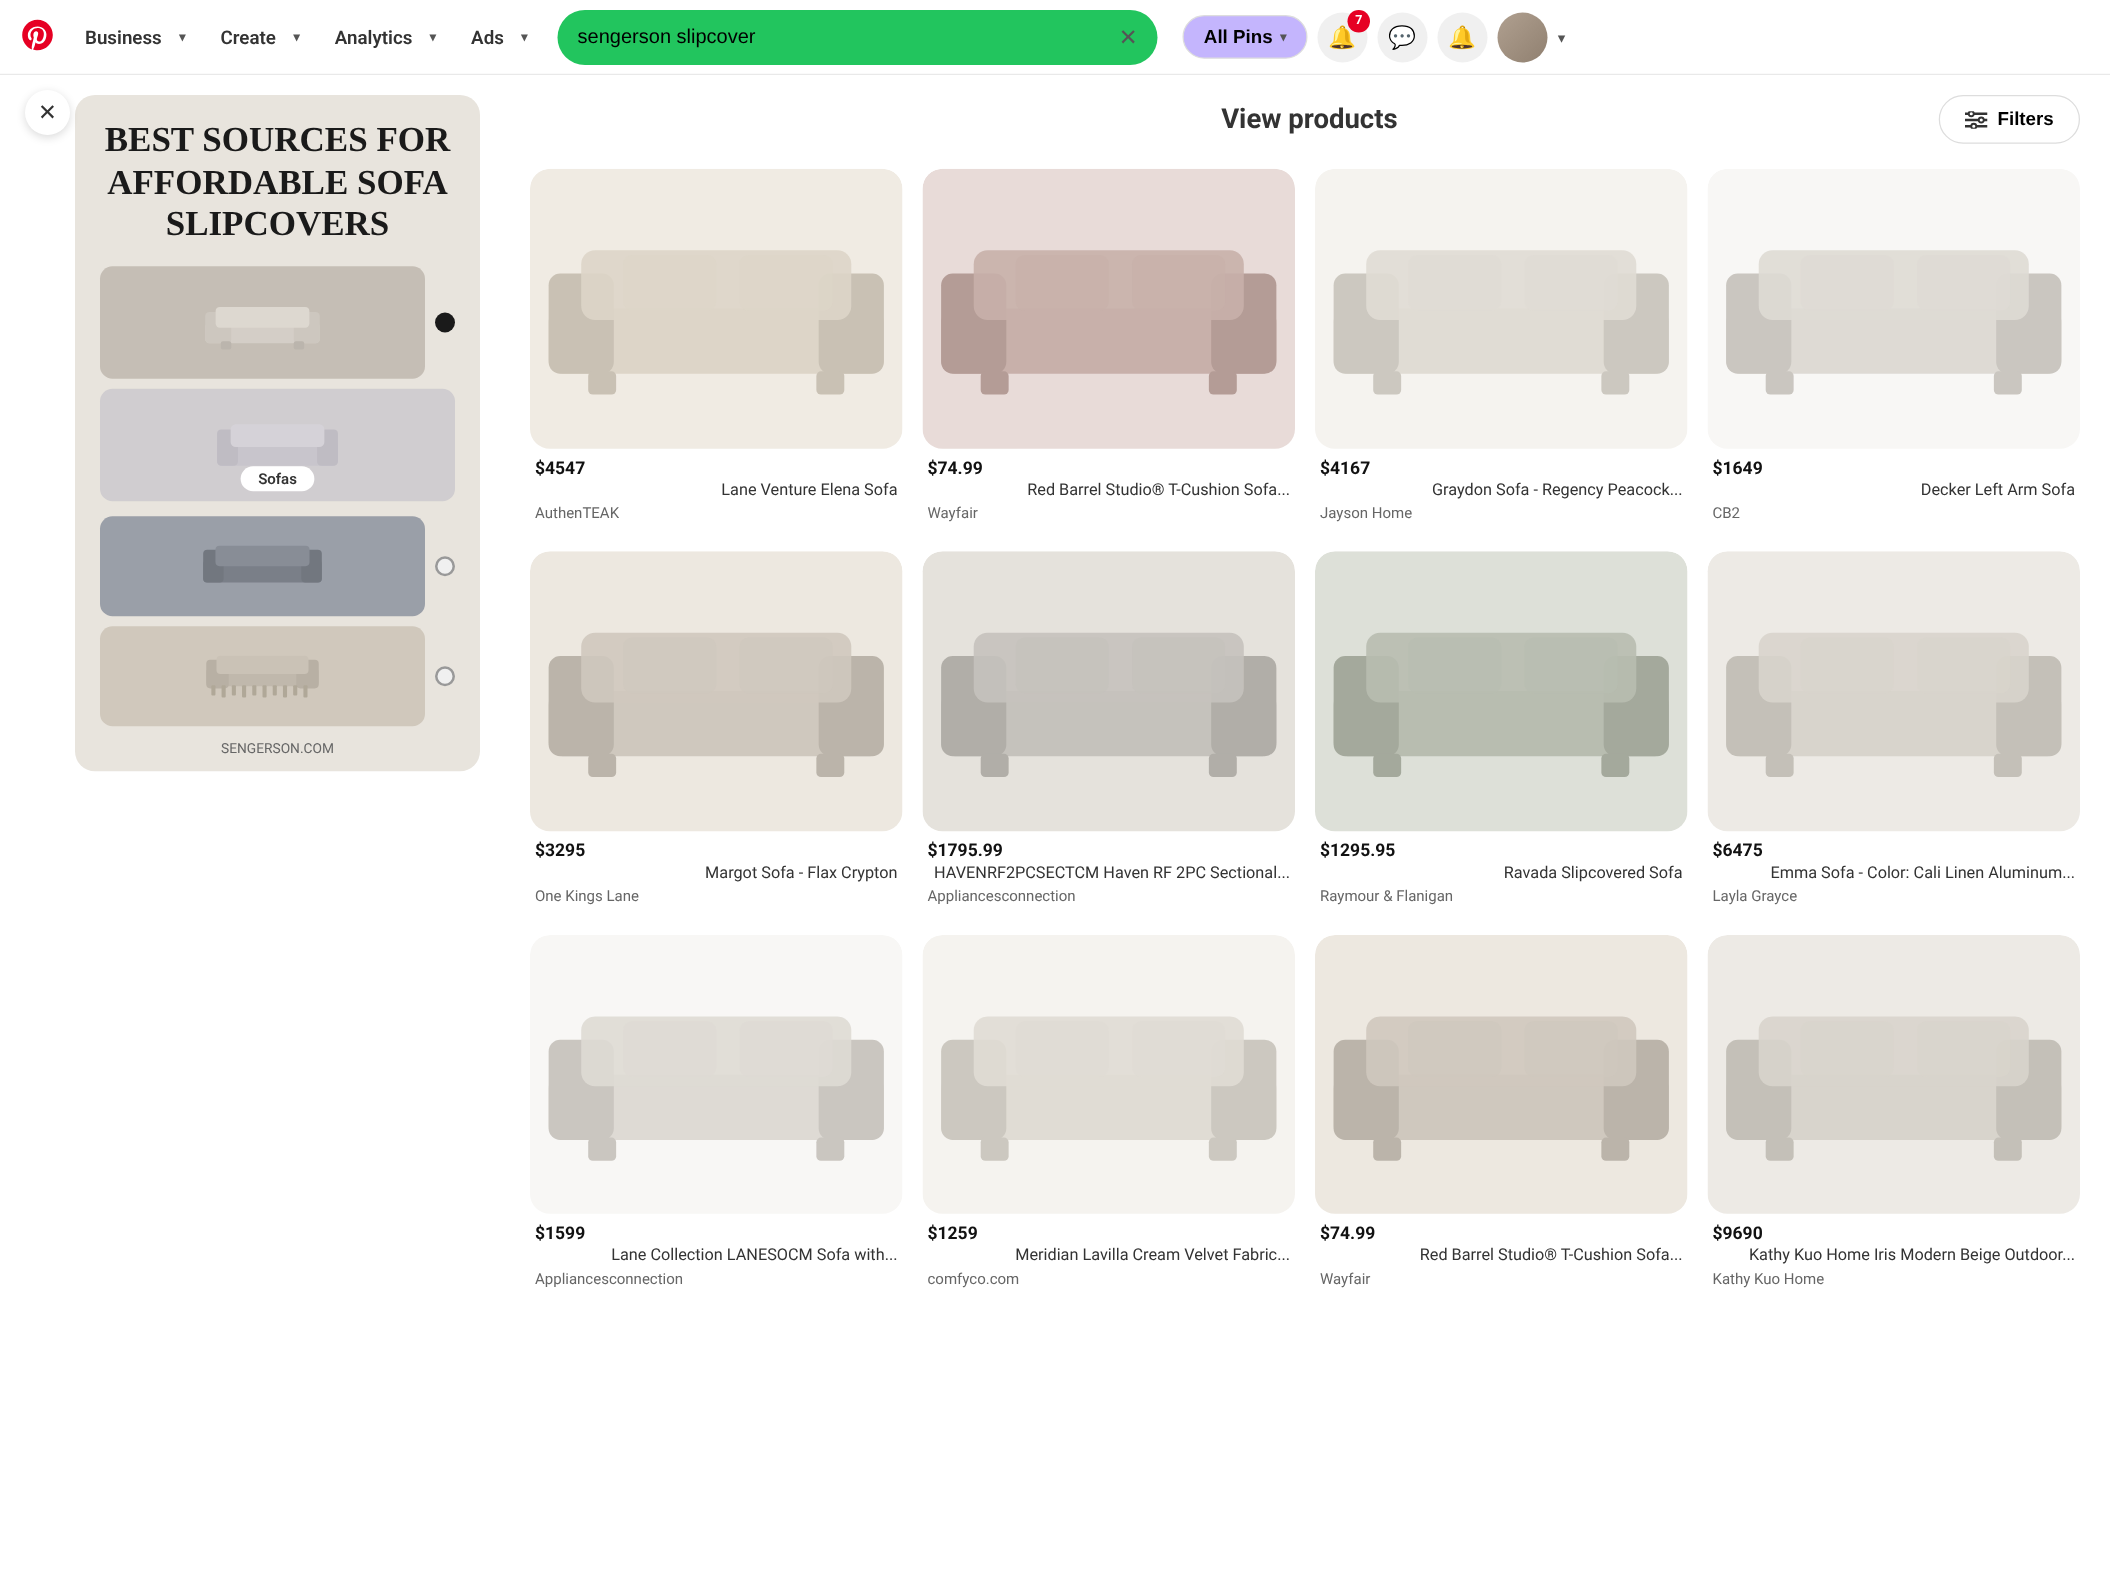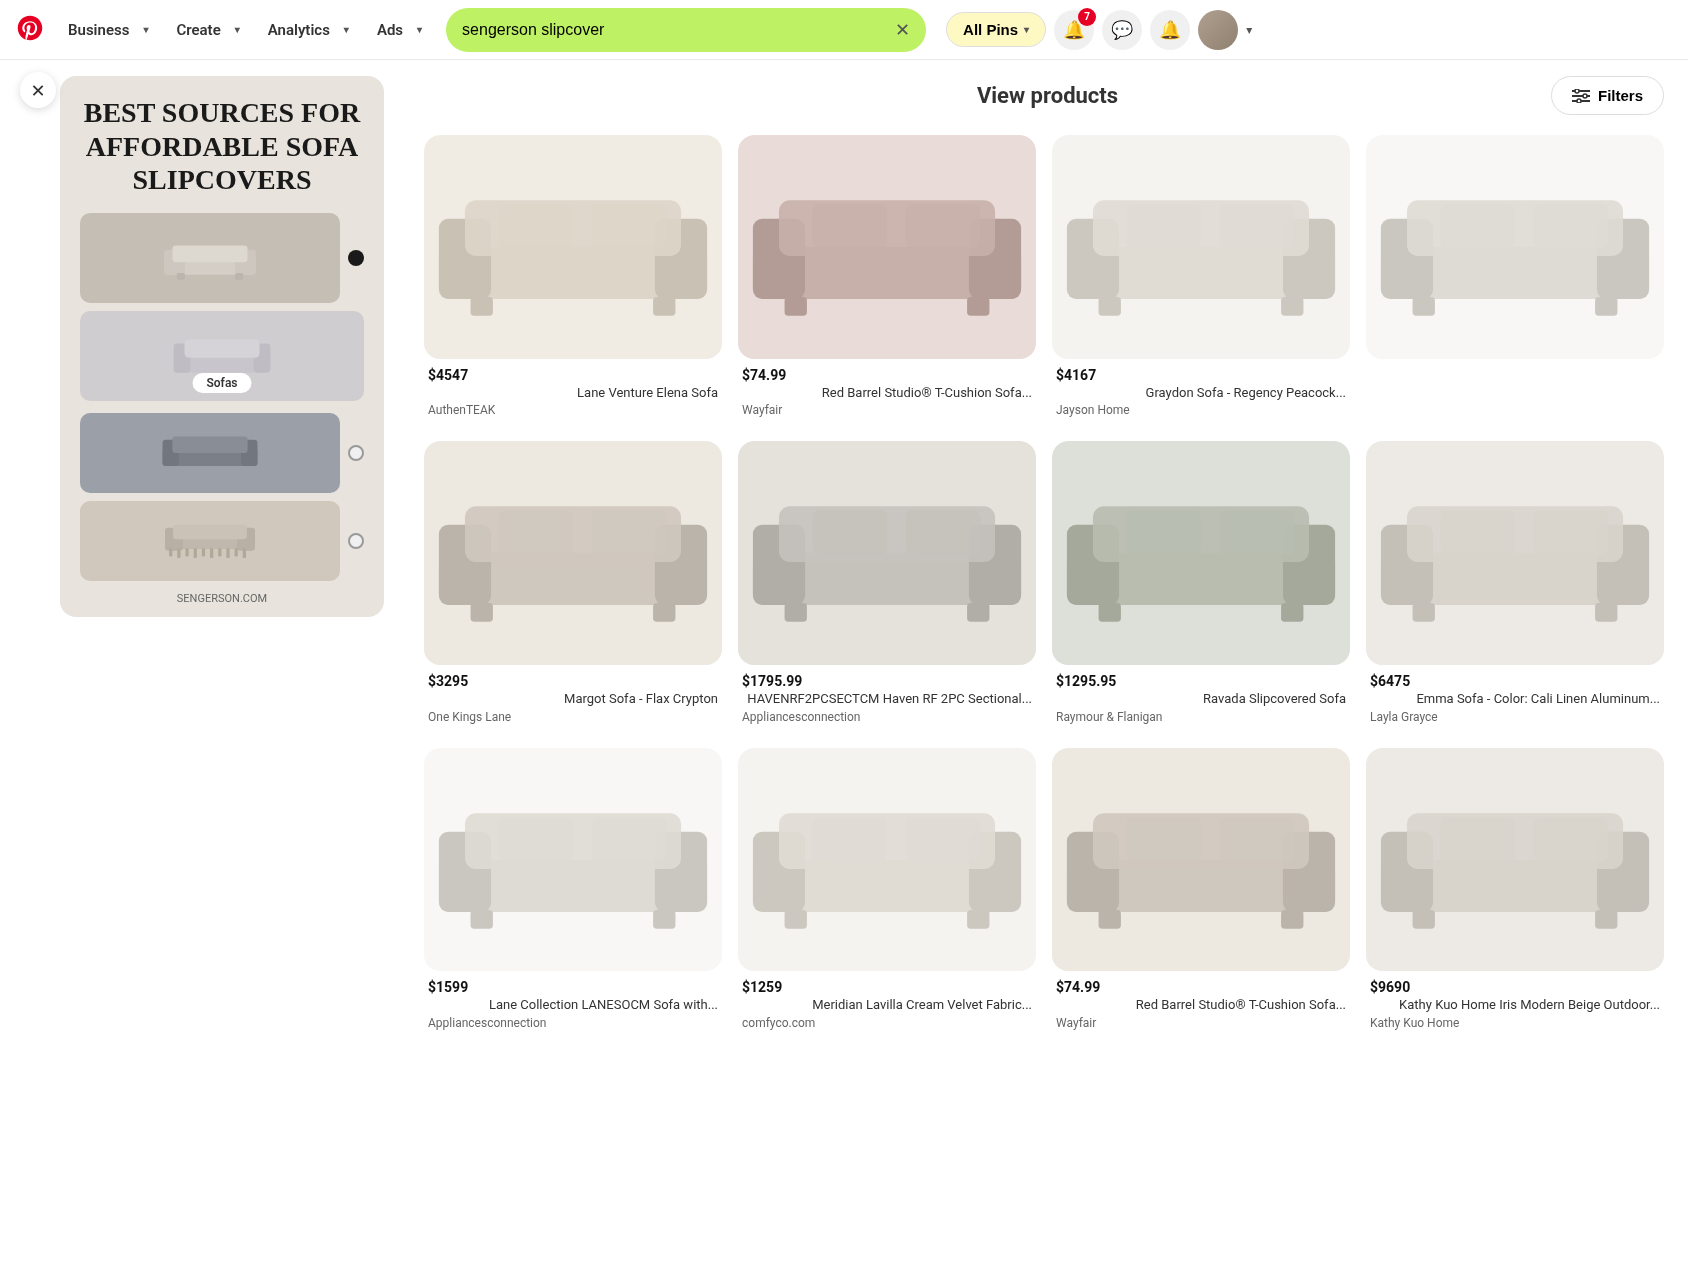--- a/index.html
+++ b/index.html
@@ -14,31 +14,31 @@
     .nav-logo svg { width: 28px; height: 28px; }
     .nav-items { display: flex; gap: 4px; align-items: center; }
     .nav-item {
       display: flex; align-items: center; gap: 14px; padding: 8px 12px;
       border-radius: 24px; font-size: 15px; font-weight: 600; cursor: pointer;
       white-space: nowrap; color: #333;
     }
     .nav-chevron { font-size: 10px; color: #555; }
     .search-bar {
       flex: 1; max-width: 480px; margin: 0 12px;
-      display: flex; align-items: center; background: #bef264; border-radius: 24px;
+      display: flex; align-items: center; background: #22c55e; border-radius: 24px;
       padding: 0 16px; height: 44px;
     }
     .search-bar input {
       border: none; background: transparent; flex: 1; font-size: 16px; outline: none;
     }
     .search-clear { cursor: pointer; color: #555; font-size: 18px; }
     .all-pins-btn {
       display: flex; align-items: center; gap: 6px; padding: 8px 16px;
       border: 1px solid #ddd; border-radius: 24px; font-size: 15px; font-weight: 600;
-      cursor: pointer; margin-left: 8px; white-space: nowrap; background: #fef9c3;
+      cursor: pointer; margin-left: 8px; white-space: nowrap; background: #c4b5fd;
     }
     .nav-icons { display: flex; align-items: center; gap: 8px; margin-left: 8px; }
     .nav-icon-btn {
       width: 40px; height: 40px; border-radius: 50%; background: #f0f0f0;
       display: flex; align-items: center; justify-content: center; cursor: pointer;
       font-size: 18px; position: relative;
     }
     .badge {
       position: absolute; top: -2px; right: -2px; background: #e60023; color: #fff;
       font-size: 10px; font-weight: 700; border-radius: 50%; width: 18px; height: 18px;
@@ -306,20 +306,25 @@
     <rect x="8" y="45" width="144" height="28" rx="6" fill="#dedad4"></rect>
     <rect x="8" y="30" width="28" height="43" rx="5" fill="#cac6c0"></rect>
     <rect x="124" y="30" width="28" height="43" rx="5" fill="#cac6c0"></rect>
     <rect x="22" y="20" width="116" height="30" rx="6" fill="#dedad4" opacity="0.9"></rect>
     <rect x="40" y="22" width="40" height="24" rx="4" fill="#dedad4" opacity="0.7"></rect>
     <rect x="90" y="22" width="40" height="24" rx="4" fill="#dedad4" opacity="0.7"></rect>
     <rect x="25" y="72" width="12" height="10" rx="2" fill="#cac6c0"></rect>
     <rect x="123" y="72" width="12" height="10" rx="2" fill="#cac6c0"></rect>
   </svg>
     </div>
+    <div class="product-info">
+      <div class="product-price">$1649</div>
+      <div class="product-name">Decker Left Arm Sofa</div>
+      <div class="product-store">CB2</div>
+    </div>
   </div>
         <div class="product-card">
     <div class="product-img" style="background:#ede8e0;">
       <svg viewBox="0 0 160 90" width="100%" height="100%" xmlns="http://www.w3.org/2000/svg">
     <rect x="8" y="45" width="144" height="28" rx="6" fill="#cfc8be"></rect>
     <rect x="8" y="30" width="28" height="43" rx="5" fill="#bbb4aa"></rect>
     <rect x="124" y="30" width="28" height="43" rx="5" fill="#bbb4aa"></rect>
     <rect x="22" y="20" width="116" height="30" rx="6" fill="#cfc8be" opacity="0.9"></rect>
     <rect x="40" y="22" width="40" height="24" rx="4" fill="#cfc8be" opacity="0.7"></rect>
     <rect x="90" y="22" width="40" height="24" rx="4" fill="#cfc8be" opacity="0.7"></rect>

